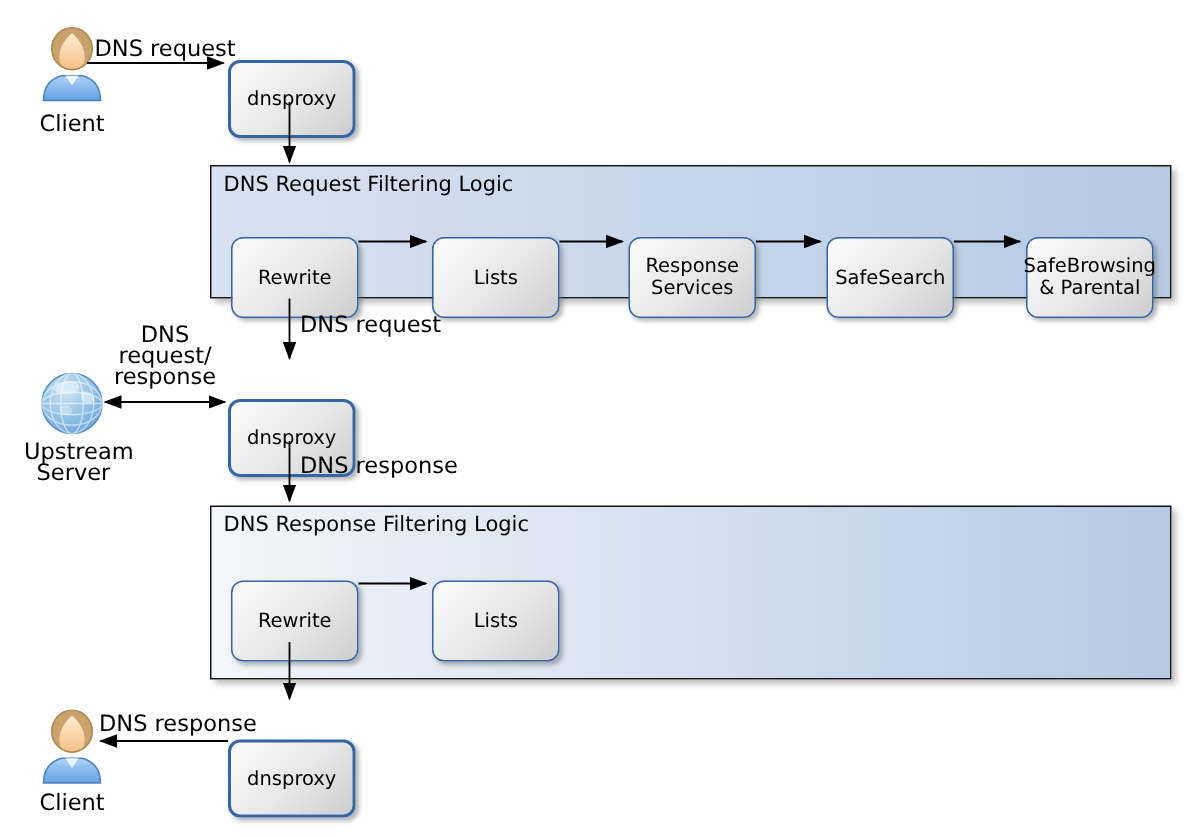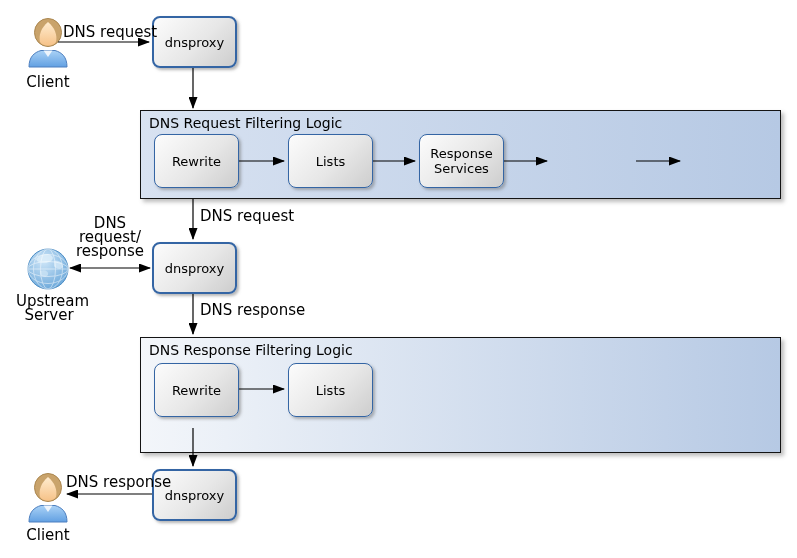--- a/index.html
+++ b/index.html
@@ -11,21 +11,21 @@
 
   .gbox { position:absolute; border:1.5px solid #141414; box-shadow:3px 3px 4px rgba(110,110,110,.45); z-index:1; }
   .gbox.request  { left:140px; top:110px; width:641px; height:89px; background:linear-gradient(90deg,#d8e2f1,#b6c9e4); }
   .gbox.response { left:140px; top:337px; width:641px; height:116px; background:linear-gradient(90deg,#f3f6fa,#b6c9e4); }
   .gbox-title { position:absolute; left:8px; top:4px; font-size:14px; white-space:nowrap; }
 
   .nodebox { position:absolute; border:1.4px solid #3465a4; border-radius:8px;
     background:linear-gradient(135deg,#fcfcfc 0%,#e7e7e7 55%,#cdcdcd 100%);
     box-shadow:2px 2px 3px rgba(110,110,110,.5);
     display:flex; align-items:center; justify-content:center; text-align:center;
-    font-size:13px; line-height:15px; padding:2px; z-index:2; }
+    font-size:13px; line-height:15px; padding:2px; z-index:2;margin-top:24px; }
   .step  { width:85px; height:54px; top:23px; }
   .proxy { width:85px; height:52px; border-width:2px; }
 
   .label { position:absolute; font-size:15px; white-space:nowrap; z-index:3; }
   .label.multiline { white-space:normal; text-align:center; line-height:14px; }
 
   .icon-wrap { position:absolute; z-index:2; }
 </style>
 </head>
 <body>
@@ -77,20 +77,22 @@
 
   <div class="nodebox proxy" style="left:152px; top:16px;">dnsproxy</div>
 
   <div class="label" style="left:63px; top:23px;">DNS request</div>
 
   <div class="gbox request">
     <div class="gbox-title">DNS Request Filtering Logic</div>
     <div class="nodebox step" style="left:13px;">Rewrite</div>
     <div class="nodebox step" style="left:147px;">Lists</div>
     <div class="nodebox step" style="left:278px;">Response Services</div>
+    <div class="nodebox step" style="left:410px;">SafeSearch</div>
+    <div class="nodebox step" style="left:543px;">SafeBrowsing &amp; Parental</div>
   </div>
 
   <div class="label" style="left:200px; top:207px;">DNS request</div>
 
   <div class="label multiline" style="left:75px; top:216px; width:70px;">
     <div>DNS</div>
     <div>request/</div>
     <div>response</div>
   </div>
 

